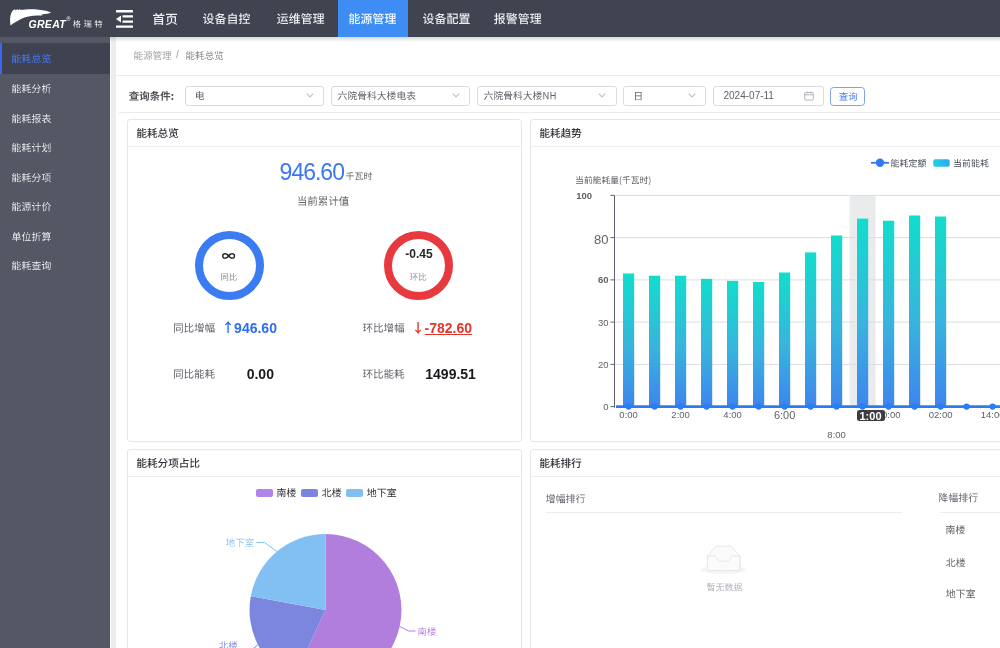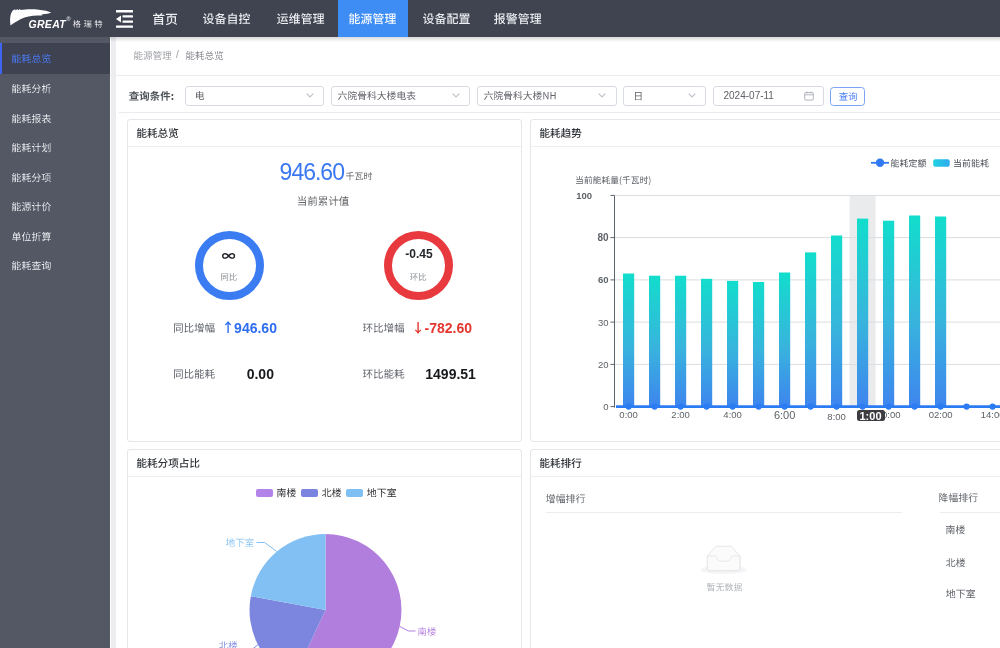--- a/index.html
+++ b/index.html
@@ -168,21 +168,21 @@
 <svg style="position:absolute;left:224.9px;top:321.0px;overflow:visible" width="6.2" height="12.0" viewBox="3.4 -11.0 6.2 12.0">
     <path fill="#2e6ef2" d="M5.8 -8.2V1H7.2V-8.2C7.6 -7.6 8.3 -6.9 8.9 -6.4L9.6 -7.6C8.4 -8.5 7.3 -9.8 6.5 -11C5.7 -9.8 4.5 -8.5 3.4 -7.6L4.1 -6.4C4.7 -6.9 5.4 -7.6 5.8 -8.2Z"></path>
   </svg>
 <div style="position:absolute;top:320.7px;font-size:14px;font-weight:700;color:#2e6ef2;line-height:1;white-space:pre;left:234.1px;">946.60</div>
 <svg style="position:absolute;left:363.4px;top:322.7px;overflow:visible" width="41.1" height="9.7" viewBox="0.4 -8.8 41.1 9.7">
     <path fill="#5a5e66" d="M7.1 -5.2C7.9 -4.3 8.8 -3.1 9.3 -2.4L9.9 -2.8C9.5 -3.6 8.5 -4.7 7.7 -5.6ZM0.4 -1.1 0.6 -0.3C1.4 -0.6 2.6 -1 3.6 -1.4L3.5 -2.1L2.4 -1.8V-4.3H3.3V-5.1H2.4V-7.4H3.6V-8.1H0.4V-7.4H1.7V-5.1H0.6V-4.3H1.7V-1.5ZM4.1 -8.1V-7.4H6.8C6.1 -5.5 5 -3.9 3.7 -2.8C3.9 -2.7 4.2 -2.4 4.3 -2.2C5.1 -2.9 5.7 -3.7 6.3 -4.6V0.8H7.1V-6.1C7.3 -6.5 7.5 -6.9 7.6 -7.4H9.9V-8.1ZM11.8 0.8C12.1 0.6 12.4 0.4 15.3 -0.5C15.3 -0.7 15.3 -1.1 15.3 -1.3L12.7 -0.5V-4.8H15.3V-5.6H12.7V-8.7H11.9V-0.7C11.9 -0.3 11.6 -0 11.4 0.1C11.6 0.2 11.7 0.6 11.8 0.8ZM16.1 -8.8V-0.9C16.1 0.3 16.4 0.6 17.4 0.6C17.6 0.6 18.8 0.6 19 0.6C20.1 0.6 20.3 -0.2 20.4 -2.3C20.2 -2.3 19.8 -2.5 19.6 -2.6C19.6 -0.7 19.5 -0.2 19 -0.2C18.7 -0.2 17.7 -0.2 17.5 -0.2C17 -0.2 16.9 -0.3 16.9 -0.9V-4C18.1 -4.6 19.3 -5.4 20.2 -6.2L19.6 -6.9C18.9 -6.2 17.9 -5.4 16.9 -4.8V-8.8ZM25.9 -6.3C26.2 -5.8 26.5 -5.2 26.6 -4.7L27.1 -4.9C27 -5.4 26.7 -6 26.3 -6.4ZM29.1 -6.4C28.9 -6 28.5 -5.3 28.3 -4.9L28.7 -4.7C28.9 -5.1 29.3 -5.7 29.6 -6.2ZM21.4 -1.4 21.7 -0.6C22.5 -0.9 23.6 -1.3 24.6 -1.7L24.5 -2.5L23.4 -2.1V-5.5H24.5V-6.3H23.4V-8.7H22.7V-6.3H21.6V-5.5H22.7V-1.8ZM25.6 -8.5C25.9 -8.1 26.2 -7.6 26.4 -7.3L27.1 -7.6C26.9 -7.9 26.6 -8.4 26.3 -8.8ZM24.9 -7.3V-3.8H30.5V-7.3H29.1C29.4 -7.7 29.7 -8.1 30 -8.6L29.1 -8.8C29 -8.4 28.6 -7.7 28.3 -7.3ZM25.6 -6.7H27.4V-4.4H25.6ZM28 -6.7H29.8V-4.4H28ZM26.2 -1.1H29.3V-0.3H26.2ZM26.2 -1.7V-2.6H29.3V-1.7ZM25.5 -3.2V0.8H26.2V0.3H29.3V0.8H30V-3.2ZM36 -8.3V-7.6H41.5V-8.3ZM37.3 -6.2H40.2V-5H37.3ZM36.6 -6.9V-4.4H40.9V-6.9ZM32.2 -6.8V-1.3H32.8V-6.1H33.6V0.8H34.3V-6.1H35.1V-2.2C35.1 -2.1 35 -2.1 35 -2.1C34.9 -2.1 34.7 -2.1 34.4 -2.1C34.5 -1.9 34.6 -1.6 34.7 -1.4C35 -1.4 35.3 -1.4 35.4 -1.6C35.6 -1.7 35.7 -1.9 35.7 -2.2V-6.8H34.3V-8.8H33.6V-6.8ZM36.8 -1.2H38.3V-0.2H36.8ZM40.6 -1.2V-0.2H39V-1.2ZM36.8 -1.9V-3H38.3V-1.9ZM40.6 -1.9H39V-3H40.6ZM36.1 -3.6V0.8H36.8V0.5H40.6V0.8H41.4V-3.6Z"></path>
   </svg>
 <svg style="position:absolute;left:414.5px;top:321.5px;overflow:visible" width="6.2" height="12.0" viewBox="3.4 -10.9 6.2 12.0">
     <path fill="#e3362e" d="M7.2 -1.7V-10.9H5.8V-1.7C5.4 -2.3 4.7 -3 4.1 -3.5L3.4 -2.3C4.5 -1.4 5.7 -0.1 6.5 1.1C7.3 -0.1 8.4 -1.4 9.6 -2.3L8.9 -3.5C8.3 -3 7.6 -2.3 7.2 -1.7Z"></path>
   </svg>
-<div style="position:absolute;top:320.7px;font-size:14px;font-weight:700;color:#e3362e;line-height:1;white-space:pre;left:424.6px;">-782.60</div>
+<div style="position:absolute;top:320.7px;font-size:14px;font-weight:700;color:#e3362e;line-height:1;white-space:pre;left:424.6px;text-decoration:underline;">-782.60</div>
 <svg style="position:absolute;left:174.3px;top:368.8px;overflow:visible" width="40.7" height="9.7" viewBox="0.9 -8.8 40.7 9.7">
     <path fill="#5a5e66" d="M2.6 -6.4V-5.7H7.9V-6.4ZM3.9 -4H6.6V-2H3.9ZM3.1 -4.6V-0.5H3.9V-1.3H7.4V-4.6ZM0.9 -8.3V0.9H1.7V-7.5H8.8V-0.2C8.8 0 8.8 0.1 8.6 0.1C8.4 0.1 7.8 0.1 7.1 0.1C7.2 0.3 7.4 0.6 7.4 0.9C8.3 0.9 8.8 0.8 9.2 0.7C9.5 0.6 9.6 0.3 9.6 -0.2V-8.3ZM11.8 0.8C12.1 0.6 12.4 0.4 15.3 -0.5C15.3 -0.7 15.3 -1.1 15.3 -1.3L12.7 -0.5V-4.8H15.3V-5.6H12.7V-8.7H11.9V-0.7C11.9 -0.3 11.6 -0 11.4 0.1C11.6 0.2 11.7 0.6 11.8 0.8ZM16.1 -8.8V-0.9C16.1 0.3 16.4 0.6 17.4 0.6C17.6 0.6 18.8 0.6 19 0.6C20.1 0.6 20.3 -0.2 20.4 -2.3C20.2 -2.3 19.8 -2.5 19.6 -2.6C19.6 -0.7 19.5 -0.2 19 -0.2C18.7 -0.2 17.7 -0.2 17.5 -0.2C17 -0.2 16.9 -0.3 16.9 -0.9V-4C18.1 -4.6 19.3 -5.4 20.2 -6.2L19.6 -6.9C18.9 -6.2 17.9 -5.4 16.9 -4.8V-8.8ZM25 -4.4V-3.5H22.8V-4.4ZM22.1 -5.1V0.8H22.8V-1.3H25V-0.1C25 0.1 25 0.1 24.9 0.1C24.7 0.1 24.3 0.1 23.8 0.1C23.9 0.3 24 0.6 24 0.8C24.7 0.8 25.1 0.8 25.4 0.7C25.7 0.6 25.8 0.3 25.8 -0.1V-5.1ZM22.8 -2.9H25V-1.9H22.8ZM30 -8C29.4 -7.7 28.5 -7.3 27.6 -7V-8.8H26.8V-5.3C26.8 -4.5 27 -4.2 28.1 -4.2C28.3 -4.2 29.6 -4.2 29.9 -4.2C30.7 -4.2 30.9 -4.6 31 -5.8C30.8 -5.9 30.5 -6 30.3 -6.1C30.3 -5.1 30.2 -4.9 29.8 -4.9C29.5 -4.9 28.3 -4.9 28.1 -4.9C27.6 -4.9 27.6 -5 27.6 -5.3V-6.4C28.6 -6.7 29.7 -7.1 30.5 -7.4ZM30.1 -3.3C29.5 -3 28.5 -2.6 27.6 -2.2V-3.9H26.8V-0.4C26.8 0.5 27.1 0.7 28.1 0.7C28.3 0.7 29.7 0.7 29.9 0.7C30.8 0.7 31 0.4 31.1 -1C30.9 -1.1 30.6 -1.2 30.4 -1.3C30.4 -0.2 30.3 0 29.9 0C29.5 0 28.4 0 28.2 0C27.7 0 27.6 -0 27.6 -0.4V-1.6C28.6 -1.9 29.8 -2.3 30.6 -2.8ZM21.9 -5.8C22.1 -5.9 22.5 -6 25.3 -6.2C25.4 -6 25.5 -5.8 25.6 -5.6L26.3 -5.9C26.1 -6.5 25.5 -7.5 24.9 -8.2L24.3 -7.9C24.5 -7.6 24.8 -7.2 25 -6.8L22.7 -6.6C23.2 -7.2 23.6 -7.9 24 -8.6L23.2 -8.8C22.9 -8 22.3 -7.2 22.1 -7C21.9 -6.8 21.8 -6.6 21.6 -6.6C21.7 -6.4 21.8 -6 21.9 -5.8ZM33.8 -8.8V-7.7H32.2V-7H33.8V-6H32.4V-5.3H33.8V-4.2H32V-3.5H33.5C33.1 -2.6 32.5 -1.7 31.9 -1.1C32 -0.9 32.2 -0.6 32.2 -0.4C32.8 -0.9 33.3 -1.8 33.8 -2.7V0.8H34.5V-2.7C34.9 -2.2 35.4 -1.5 35.6 -1.2L36.1 -1.8C35.9 -2.1 35.1 -3 34.7 -3.5H36.2V-4.2H34.5V-5.3H35.8V-6H34.5V-7H36V-7.7H34.5V-8.8ZM40.3 -8.8C39.4 -8.1 37.7 -7.5 36.2 -7.1C36.3 -6.9 36.4 -6.7 36.5 -6.5C37 -6.7 37.5 -6.8 38.1 -7V-5.4L36.3 -5.2L36.5 -4.5L38.1 -4.7V-3.1L36.1 -2.8L36.2 -2.1L38.1 -2.4V-0.5C38.1 0.4 38.3 0.7 39.2 0.7C39.4 0.7 40.4 0.7 40.6 0.7C41.4 0.7 41.6 0.2 41.7 -1.2C41.4 -1.3 41.1 -1.4 41 -1.5C40.9 -0.3 40.9 0 40.5 0C40.3 0 39.5 0 39.3 0C38.9 0 38.8 -0.1 38.8 -0.5V-2.5L41.6 -2.9L41.5 -3.6L38.8 -3.2V-4.9L41.2 -5.2L41.1 -5.9L38.8 -5.6V-7.3C39.6 -7.6 40.4 -7.9 40.9 -8.3Z"></path>
   </svg>
 <div style="position:absolute;top:366.9px;font-size:14px;font-weight:700;color:#17191c;line-height:1;white-space:pre;left:246.7px;">0.00</div>
 <svg style="position:absolute;left:363.4px;top:368.9px;overflow:visible" width="41.3" height="9.7" viewBox="0.4 -8.8 41.3 9.7">
     <path fill="#5a5e66" d="M7.1 -5.2C7.9 -4.3 8.8 -3.1 9.3 -2.4L9.9 -2.8C9.5 -3.6 8.5 -4.7 7.7 -5.6ZM0.4 -1.1 0.6 -0.3C1.4 -0.6 2.6 -1 3.6 -1.4L3.5 -2.1L2.4 -1.8V-4.3H3.3V-5.1H2.4V-7.4H3.6V-8.1H0.4V-7.4H1.7V-5.1H0.6V-4.3H1.7V-1.5ZM4.1 -8.1V-7.4H6.8C6.1 -5.5 5 -3.9 3.7 -2.8C3.9 -2.7 4.2 -2.4 4.3 -2.2C5.1 -2.9 5.7 -3.7 6.3 -4.6V0.8H7.1V-6.1C7.3 -6.5 7.5 -6.9 7.6 -7.4H9.9V-8.1ZM11.8 0.8C12.1 0.6 12.4 0.4 15.3 -0.5C15.3 -0.7 15.3 -1.1 15.3 -1.3L12.7 -0.5V-4.8H15.3V-5.6H12.7V-8.7H11.9V-0.7C11.9 -0.3 11.6 -0 11.4 0.1C11.6 0.2 11.7 0.6 11.8 0.8ZM16.1 -8.8V-0.9C16.1 0.3 16.4 0.6 17.4 0.6C17.6 0.6 18.8 0.6 19 0.6C20.1 0.6 20.3 -0.2 20.4 -2.3C20.2 -2.3 19.8 -2.5 19.6 -2.6C19.6 -0.7 19.5 -0.2 19 -0.2C18.7 -0.2 17.7 -0.2 17.5 -0.2C17 -0.2 16.9 -0.3 16.9 -0.9V-4C18.1 -4.6 19.3 -5.4 20.2 -6.2L19.6 -6.9C18.9 -6.2 17.9 -5.4 16.9 -4.8V-8.8ZM25 -4.4V-3.5H22.8V-4.4ZM22.1 -5.1V0.8H22.8V-1.3H25V-0.1C25 0.1 25 0.1 24.9 0.1C24.7 0.1 24.3 0.1 23.8 0.1C23.9 0.3 24 0.6 24 0.8C24.7 0.8 25.1 0.8 25.4 0.7C25.7 0.6 25.8 0.3 25.8 -0.1V-5.1ZM22.8 -2.9H25V-1.9H22.8ZM30 -8C29.4 -7.7 28.5 -7.3 27.6 -7V-8.8H26.8V-5.3C26.8 -4.5 27 -4.2 28.1 -4.2C28.3 -4.2 29.6 -4.2 29.9 -4.2C30.7 -4.2 30.9 -4.6 31 -5.8C30.8 -5.9 30.5 -6 30.3 -6.1C30.3 -5.1 30.2 -4.9 29.8 -4.9C29.5 -4.9 28.3 -4.9 28.1 -4.9C27.6 -4.9 27.6 -5 27.6 -5.3V-6.4C28.6 -6.7 29.7 -7.1 30.5 -7.4ZM30.1 -3.3C29.5 -3 28.5 -2.6 27.6 -2.2V-3.9H26.8V-0.4C26.8 0.5 27.1 0.7 28.1 0.7C28.3 0.7 29.7 0.7 29.9 0.7C30.8 0.7 31 0.4 31.1 -1C30.9 -1.1 30.6 -1.2 30.4 -1.3C30.4 -0.2 30.3 0 29.9 0C29.5 0 28.4 0 28.2 0C27.7 0 27.6 -0 27.6 -0.4V-1.6C28.6 -1.9 29.8 -2.3 30.6 -2.8ZM21.9 -5.8C22.1 -5.9 22.5 -6 25.3 -6.2C25.4 -6 25.5 -5.8 25.6 -5.6L26.3 -5.9C26.1 -6.5 25.5 -7.5 24.9 -8.2L24.3 -7.9C24.5 -7.6 24.8 -7.2 25 -6.8L22.7 -6.6C23.2 -7.2 23.6 -7.9 24 -8.6L23.2 -8.8C22.9 -8 22.3 -7.2 22.1 -7C21.9 -6.8 21.8 -6.6 21.6 -6.6C21.7 -6.4 21.8 -6 21.9 -5.8ZM33.8 -8.8V-7.7H32.2V-7H33.8V-6H32.4V-5.3H33.8V-4.2H32V-3.5H33.5C33.1 -2.6 32.5 -1.7 31.9 -1.1C32 -0.9 32.2 -0.6 32.2 -0.4C32.8 -0.9 33.3 -1.8 33.8 -2.7V0.8H34.5V-2.7C34.9 -2.2 35.4 -1.5 35.6 -1.2L36.1 -1.8C35.9 -2.1 35.1 -3 34.7 -3.5H36.2V-4.2H34.5V-5.3H35.8V-6H34.5V-7H36V-7.7H34.5V-8.8ZM40.3 -8.8C39.4 -8.1 37.7 -7.5 36.2 -7.1C36.3 -6.9 36.4 -6.7 36.5 -6.5C37 -6.7 37.5 -6.8 38.1 -7V-5.4L36.3 -5.2L36.5 -4.5L38.1 -4.7V-3.1L36.1 -2.8L36.2 -2.1L38.1 -2.4V-0.5C38.1 0.4 38.3 0.7 39.2 0.7C39.4 0.7 40.4 0.7 40.6 0.7C41.4 0.7 41.6 0.2 41.7 -1.2C41.4 -1.3 41.1 -1.4 41 -1.5C40.9 -0.3 40.9 0 40.5 0C40.3 0 39.5 0 39.3 0C38.9 0 38.8 -0.1 38.8 -0.5V-2.5L41.6 -2.9L41.5 -3.6L38.8 -3.2V-4.9L41.2 -5.2L41.1 -5.9L38.8 -5.6V-7.3C39.6 -7.6 40.4 -7.9 40.9 -8.3Z"></path>
   </svg>
 <div style="position:absolute;top:366.9px;font-size:14px;font-weight:700;color:#17191c;line-height:1;white-space:pre;left:425.3px;">1499.51</div>
 <svg class="abs" style="left:530px;top:146px" width="475" height="296" viewBox="530 146 475 296">
     <defs>
@@ -245,30 +245,30 @@
 <svg style="position:absolute;left:891.3px;top:158.5px;overflow:visible" width="35.2" height="8.4" viewBox="0.5 -7.6 35.2 8.4">
     <path fill="#454a52" d="M3.4 -3.8V-3H1.5V-3.8ZM0.9 -4.4V0.7H1.5V-1.1H3.4V-0.1C3.4 0 3.4 0.1 3.3 0.1C3.2 0.1 2.8 0.1 2.4 0.1C2.5 0.3 2.6 0.5 2.6 0.7C3.2 0.7 3.5 0.7 3.8 0.6C4 0.5 4.1 0.3 4.1 -0.1V-4.4ZM1.5 -2.5H3.4V-1.7H1.5ZM7.7 -6.9C7.2 -6.6 6.4 -6.3 5.6 -6V-7.5H5V-4.6C5 -3.8 5.2 -3.6 6 -3.6C6.2 -3.6 7.4 -3.6 7.6 -3.6C8.3 -3.6 8.5 -3.9 8.6 -5C8.4 -5 8.1 -5.1 8 -5.3C7.9 -4.4 7.9 -4.2 7.5 -4.2C7.3 -4.2 6.3 -4.2 6.1 -4.2C5.7 -4.2 5.6 -4.3 5.6 -4.6V-5.5C6.5 -5.7 7.5 -6.1 8.2 -6.4ZM7.8 -2.9C7.3 -2.5 6.4 -2.2 5.6 -1.9V-3.4H5V-0.3C5 0.4 5.2 0.6 6.1 0.6C6.3 0.6 7.4 0.6 7.6 0.6C8.4 0.6 8.6 0.3 8.7 -0.9C8.5 -0.9 8.2 -1 8.1 -1.2C8 -0.1 8 0 7.6 0C7.3 0 6.3 0 6.1 0C5.7 0 5.6 -0 5.6 -0.3V-1.4C6.5 -1.6 7.6 -2 8.3 -2.4ZM0.8 -5C0.9 -5.1 1.3 -5.1 3.7 -5.3C3.8 -5.1 3.9 -4.9 3.9 -4.8L4.5 -5.1C4.3 -5.6 3.8 -6.4 3.4 -7L2.8 -6.8C3 -6.5 3.3 -6.1 3.5 -5.8L1.5 -5.7C1.9 -6.2 2.3 -6.8 2.6 -7.4L1.9 -7.6C1.6 -6.9 1.1 -6.2 0.9 -6C0.8 -5.8 0.7 -5.7 0.5 -5.6C0.6 -5.4 0.7 -5.1 0.8 -5ZM11 -7.6V-6.6H9.6V-6H11V-5.1H9.7V-4.5H11V-3.6H9.4V-3H10.7C10.4 -2.2 9.8 -1.4 9.3 -1C9.4 -0.8 9.6 -0.5 9.6 -0.4C10.1 -0.8 10.6 -1.5 11 -2.3V0.7H11.6V-2.3C11.9 -1.8 12.3 -1.3 12.5 -1L12.9 -1.5C12.8 -1.8 12.1 -2.6 11.7 -3H13V-3.6H11.6V-4.5H12.7V-5.1H11.6V-6H12.8V-6.6H11.6V-7.6ZM16.5 -7.5C15.8 -7 14.3 -6.5 13 -6.1C13.1 -5.9 13.2 -5.7 13.3 -5.6C13.7 -5.7 14.2 -5.8 14.6 -6V-4.7L13.1 -4.4L13.2 -3.8L14.6 -4V-2.6L13 -2.4L13.1 -1.8L14.6 -2V-0.5C14.6 0.4 14.8 0.6 15.6 0.6C15.7 0.6 16.6 0.6 16.8 0.6C17.5 0.6 17.6 0.2 17.7 -1C17.5 -1.1 17.3 -1.2 17.1 -1.3C17.1 -0.2 17 0 16.7 0C16.6 0 15.8 0 15.7 0C15.3 0 15.3 -0.1 15.3 -0.4V-2.1L17.7 -2.5L17.6 -3.1L15.3 -2.7V-4.2L17.3 -4.5L17.2 -5.1L15.3 -4.8V-6.2C16 -6.5 16.6 -6.8 17.1 -7.1ZM20 -3.4C19.8 -1.8 19.3 -0.5 18.3 0.3C18.5 0.4 18.8 0.6 18.9 0.7C19.5 0.2 19.9 -0.5 20.2 -1.3C21.1 0.3 22.4 0.6 24.3 0.6H26.4C26.4 0.4 26.5 0.1 26.6 -0.1C26.2 -0.1 24.7 -0.1 24.3 -0.1C23.8 -0.1 23.3 -0.1 22.8 -0.2V-2H25.5V-2.7H22.8V-4.1H25.2V-4.8H19.9V-4.1H22.1V-0.4C21.4 -0.7 20.8 -1.2 20.5 -2.2C20.6 -2.5 20.6 -2.9 20.7 -3.3ZM21.8 -7.4C22 -7.2 22.1 -6.8 22.2 -6.5H18.7V-4.6H19.4V-5.9H25.6V-4.6H26.3V-6.5H23C22.9 -6.8 22.7 -7.3 22.5 -7.6ZM33.2 -4.4C33.2 -1.6 33.1 -0.4 31.1 0.3C31.2 0.4 31.4 0.6 31.5 0.8C33.6 -0 33.8 -1.4 33.8 -4.4ZM33.6 -0.8C34.2 -0.3 35 0.3 35.4 0.7L35.7 0.2C35.4 -0.2 34.6 -0.8 34 -1.2ZM31.8 -5.5V-1.2H32.4V-4.9H34.6V-1.3H35.2V-5.5H33.6C33.7 -5.8 33.8 -6.1 33.9 -6.4H35.6V-7H31.6V-6.4H33.3C33.2 -6.1 33.1 -5.8 33 -5.5ZM28.9 -7.4C29 -7.2 29.2 -6.9 29.3 -6.7H27.5V-5.3H28.1V-6.1H30.9V-5.3H31.5V-6.7H30C29.9 -7 29.7 -7.3 29.5 -7.5ZM28.1 -2.1V0.7H28.7V0.4H30.3V0.6H31V-2.1ZM28.7 -0.2V-1.5H30.3V-0.2ZM28.3 -3.7 29 -3.4C28.5 -3 27.9 -2.7 27.4 -2.6C27.4 -2.4 27.6 -2.1 27.6 -2C28.3 -2.2 29 -2.6 29.6 -3.1C30.2 -2.7 30.7 -2.4 31 -2.2L31.5 -2.6C31.2 -2.9 30.6 -3.2 30.1 -3.5C30.5 -3.9 30.9 -4.4 31.1 -5L30.8 -5.2L30.6 -5.2H29.2C29.4 -5.4 29.4 -5.6 29.5 -5.7L28.9 -5.8C28.7 -5.2 28.1 -4.5 27.4 -4C27.5 -3.9 27.7 -3.7 27.8 -3.6C28.2 -3.9 28.6 -4.3 28.9 -4.7H30.3C30.1 -4.3 29.8 -4 29.5 -3.8L28.8 -4.1Z"></path>
   </svg>
 <svg style="position:absolute;left:953.5px;top:158.5px;overflow:visible" width="34.7" height="8.3" viewBox="1.0 -7.6 34.7 8.3">
     <path fill="#454a52" d="M1.1 -6.9C1.6 -6.3 2.1 -5.4 2.2 -4.8L2.9 -5.1C2.7 -5.7 2.2 -6.5 1.7 -7.2ZM7.2 -7.2C6.9 -6.6 6.4 -5.6 6.1 -5L6.6 -4.8C7 -5.3 7.6 -6.2 7.9 -7ZM1 -0.3V0.3H7.1V0.7H7.8V-4.4H4.9V-7.6H4.1V-4.4H1.2V-3.7H7.1V-2.4H1.5V-1.7H7.1V-0.3ZM14.4 -4.6V-0.9H15.1V-4.6ZM16.3 -4.9V-0.1C16.3 0 16.2 0 16.1 0C15.9 0.1 15.4 0.1 14.9 0C15 0.2 15.1 0.5 15.1 0.7C15.8 0.7 16.3 0.7 16.6 0.6C16.8 0.5 16.9 0.3 16.9 -0.1V-4.9ZM15.5 -7.6C15.3 -7.2 15 -6.6 14.7 -6.1H12L12.4 -6.3C12.2 -6.7 11.8 -7.2 11.5 -7.6L10.9 -7.3C11.2 -7 11.5 -6.5 11.7 -6.1H9.5V-5.5H17.5V-6.1H15.4C15.7 -6.5 16 -7 16.2 -7.4ZM12.7 -2.7V-1.8H10.7V-2.7ZM12.7 -3.2H10.7V-4.1H12.7ZM10 -4.7V0.7H10.7V-1.3H12.7V-0.1C12.7 0.1 12.6 0.1 12.5 0.1C12.4 0.1 12 0.1 11.5 0.1C11.6 0.3 11.7 0.5 11.8 0.7C12.4 0.7 12.8 0.7 13 0.6C13.3 0.5 13.3 0.3 13.3 -0.1V-4.7ZM21.4 -3.8V-3H19.5V-3.8ZM18.9 -4.4V0.7H19.5V-1.1H21.4V-0.1C21.4 0 21.4 0.1 21.3 0.1C21.2 0.1 20.8 0.1 20.4 0.1C20.5 0.3 20.6 0.5 20.6 0.7C21.2 0.7 21.5 0.7 21.8 0.6C22 0.5 22.1 0.3 22.1 -0.1V-4.4ZM19.5 -2.5H21.4V-1.7H19.5ZM25.7 -6.9C25.2 -6.6 24.4 -6.3 23.6 -6V-7.5H23V-4.6C23 -3.8 23.2 -3.6 24 -3.6C24.2 -3.6 25.4 -3.6 25.6 -3.6C26.3 -3.6 26.5 -3.9 26.6 -5C26.4 -5 26.1 -5.1 26 -5.3C25.9 -4.4 25.9 -4.2 25.5 -4.2C25.3 -4.2 24.3 -4.2 24.1 -4.2C23.7 -4.2 23.6 -4.3 23.6 -4.6V-5.5C24.5 -5.7 25.5 -6.1 26.2 -6.4ZM25.8 -2.9C25.3 -2.5 24.4 -2.2 23.6 -1.9V-3.4H23V-0.3C23 0.4 23.2 0.6 24.1 0.6C24.3 0.6 25.4 0.6 25.6 0.6C26.4 0.6 26.6 0.3 26.7 -0.9C26.5 -0.9 26.2 -1 26.1 -1.2C26 -0.1 26 0 25.6 0C25.3 0 24.3 0 24.1 0C23.7 0 23.6 -0 23.6 -0.3V-1.4C24.5 -1.6 25.6 -2 26.3 -2.4ZM18.8 -5C18.9 -5.1 19.3 -5.1 21.7 -5.3C21.8 -5.1 21.9 -4.9 21.9 -4.8L22.5 -5.1C22.3 -5.6 21.8 -6.4 21.4 -7L20.8 -6.8C21 -6.5 21.3 -6.1 21.5 -5.8L19.5 -5.7C19.9 -6.2 20.3 -6.8 20.6 -7.4L19.9 -7.6C19.6 -6.9 19.1 -6.2 18.9 -6C18.8 -5.8 18.7 -5.7 18.5 -5.6C18.6 -5.4 18.7 -5.1 18.8 -5ZM29 -7.6V-6.6H27.6V-6H29V-5.1H27.7V-4.5H29V-3.6H27.4V-3H28.7C28.4 -2.2 27.8 -1.4 27.3 -1C27.4 -0.8 27.6 -0.5 27.6 -0.4C28.1 -0.8 28.6 -1.5 29 -2.3V0.7H29.6V-2.3C29.9 -1.8 30.3 -1.3 30.5 -1L30.9 -1.5C30.8 -1.8 30.1 -2.6 29.7 -3H31V-3.6H29.6V-4.5H30.7V-5.1H29.6V-6H30.8V-6.6H29.6V-7.6ZM34.5 -7.5C33.7 -7 32.3 -6.5 31 -6.1C31.1 -5.9 31.2 -5.7 31.3 -5.6C31.7 -5.7 32.2 -5.8 32.6 -6V-4.7L31.1 -4.4L31.2 -3.8L32.6 -4V-2.6L31 -2.4L31 -1.8L32.6 -2V-0.5C32.6 0.4 32.8 0.6 33.6 0.6C33.7 0.6 34.6 0.6 34.8 0.6C35.5 0.6 35.6 0.2 35.7 -1C35.5 -1.1 35.3 -1.2 35.1 -1.3C35.1 -0.2 35 0 34.7 0C34.6 0 33.8 0 33.7 0C33.3 0 33.3 -0.1 33.3 -0.4V-2.1L35.7 -2.5L35.6 -3.1L33.3 -2.7V-4.2L35.3 -4.5L35.2 -5.1L33.3 -4.8V-6.2C34 -6.5 34.6 -6.8 35.1 -7.1Z"></path>
   </svg>
 <svg style="position:absolute;left:576.0px;top:175.8px;overflow:visible" width="74.5" height="9.2" viewBox="1.0 -7.4 74.5 9.2">
     <path fill="#5c6066" d="M1.1 -6.8C1.5 -6.1 2 -5.3 2.2 -4.7L2.8 -5C2.6 -5.6 2.1 -6.4 1.7 -7ZM7 -7.1C6.8 -6.4 6.3 -5.5 5.9 -4.9L6.5 -4.7C6.9 -5.2 7.4 -6.1 7.8 -6.8ZM1 -0.3V0.3H7V0.7H7.6V-4.3H4.8V-7.4H4V-4.3H1.2V-3.6H7V-2.3H1.5V-1.7H7V-0.3ZM14.1 -4.5V-0.9H14.7V-4.5ZM15.9 -4.8V-0.1C15.9 0 15.9 0 15.7 0C15.6 0.1 15.1 0.1 14.6 0C14.7 0.2 14.8 0.5 14.8 0.7C15.5 0.7 15.9 0.7 16.2 0.6C16.5 0.4 16.6 0.3 16.6 -0.1V-4.8ZM15.2 -7.4C15 -7 14.6 -6.4 14.3 -6H11.7L12.1 -6.2C12 -6.5 11.6 -7 11.2 -7.4L10.6 -7.2C10.9 -6.8 11.3 -6.3 11.4 -6H9.3V-5.4H17.1V-6H15.1C15.3 -6.4 15.6 -6.8 15.9 -7.2ZM12.4 -2.6V-1.8H10.4V-2.6ZM12.4 -3.2H10.4V-4H12.4ZM9.8 -4.6V0.7H10.4V-1.2H12.4V-0.1C12.4 0.1 12.4 0.1 12.2 0.1C12.1 0.1 11.7 0.1 11.3 0.1C11.4 0.2 11.5 0.5 11.5 0.7C12.1 0.7 12.5 0.7 12.7 0.6C13 0.5 13 0.3 13 -0.1V-4.6ZM21 -3.7V-2.9H19.1V-3.7ZM18.5 -4.3V0.7H19.1V-1.1H21V-0.1C21 0 20.9 0.1 20.8 0.1C20.7 0.1 20.3 0.1 19.9 0.1C20 0.2 20.1 0.5 20.1 0.7C20.7 0.7 21.1 0.7 21.3 0.6C21.6 0.5 21.6 0.3 21.6 -0.1V-4.3ZM19.1 -2.4H21V-1.6H19.1ZM25.2 -6.7C24.6 -6.5 23.9 -6.2 23.1 -5.9V-7.4H22.4V-4.5C22.4 -3.7 22.7 -3.5 23.5 -3.5C23.7 -3.5 24.8 -3.5 25 -3.5C25.7 -3.5 25.9 -3.8 26 -4.9C25.8 -4.9 25.5 -5 25.4 -5.1C25.4 -4.3 25.3 -4.1 25 -4.1C24.7 -4.1 23.8 -4.1 23.6 -4.1C23.2 -4.1 23.1 -4.2 23.1 -4.5V-5.4C24 -5.6 24.9 -5.9 25.6 -6.2ZM25.3 -2.8C24.7 -2.5 23.9 -2.1 23.1 -1.9V-3.3H22.4V-0.3C22.4 0.4 22.7 0.6 23.5 0.6C23.7 0.6 24.9 0.6 25.1 0.6C25.8 0.6 26 0.3 26.1 -0.9C25.9 -0.9 25.6 -1 25.5 -1.1C25.4 -0.1 25.4 0 25 0C24.8 0 23.8 0 23.6 0C23.2 0 23.1 -0 23.1 -0.3V-1.3C24 -1.6 25 -1.9 25.7 -2.3ZM18.3 -4.9C18.5 -4.9 18.8 -5 21.2 -5.2C21.3 -5 21.4 -4.8 21.4 -4.7L22 -5C21.8 -5.5 21.3 -6.3 20.9 -6.9L20.3 -6.7C20.6 -6.4 20.8 -6 21 -5.7L19 -5.6C19.4 -6 19.8 -6.6 20.1 -7.2L19.4 -7.4C19.2 -6.7 18.7 -6 18.5 -5.8C18.4 -5.7 18.2 -5.5 18.1 -5.5C18.2 -5.3 18.3 -5 18.3 -4.9ZM28.3 -7.4V-6.5H26.9V-5.9H28.3V-5H27.1V-4.4H28.3V-3.5H26.8V-2.9H28.1C27.8 -2.2 27.2 -1.4 26.7 -0.9C26.8 -0.8 26.9 -0.5 27 -0.4C27.5 -0.8 27.9 -1.5 28.3 -2.2V0.7H28.9V-2.2C29.3 -1.8 29.7 -1.3 29.8 -1L30.3 -1.5C30.1 -1.7 29.4 -2.5 29 -2.9H30.3V-3.5H28.9V-4.4H30V-5H28.9V-5.9H30.1V-6.5H28.9V-7.4ZM33.7 -7.4C33 -6.8 31.6 -6.3 30.3 -5.9C30.4 -5.8 30.5 -5.6 30.6 -5.5C31 -5.6 31.5 -5.7 31.9 -5.9V-4.6L30.5 -4.3L30.6 -3.7L31.9 -4V-2.6L30.3 -2.3L30.4 -1.7L31.9 -2V-0.4C31.9 0.4 32.1 0.6 32.8 0.6C33 0.6 33.9 0.6 34 0.6C34.7 0.6 34.8 0.2 34.9 -1C34.7 -1.1 34.5 -1.2 34.3 -1.3C34.3 -0.2 34.3 0 34 0C33.8 0 33.1 0 32.9 0C32.6 0 32.6 -0.1 32.6 -0.4V-2.1L34.9 -2.4L34.8 -3L32.6 -2.7V-4.1L34.5 -4.4L34.4 -5L32.6 -4.7V-6.1C33.2 -6.3 33.8 -6.6 34.3 -6.9ZM37.4 -5.9H41.8V-5.4H37.4ZM37.4 -6.7H41.8V-6.2H37.4ZM36.8 -7.1V-5H42.4V-7.1ZM35.7 -4.6V-4.1H43.6V-4.6ZM37.2 -2.4H39.3V-1.9H37.2ZM39.9 -2.4H42V-1.9H39.9ZM37.2 -3.3H39.3V-2.8H37.2ZM39.9 -3.3H42V-2.8H39.9ZM35.6 -0V0.5H43.6V-0H39.9V-0.5H42.9V-1H39.9V-1.5H42.7V-3.7H36.6V-1.5H39.3V-1H36.4V-0.5H39.3V-0ZM46.1 1.7 46.6 1.5C45.8 0.3 45.5 -1.2 45.5 -2.7C45.5 -4.2 45.8 -5.7 46.6 -7L46.1 -7.2C45.3 -5.9 44.8 -4.5 44.8 -2.7C44.8 -1 45.3 0.4 46.1 1.7ZM54 -7.3C52.6 -6.8 50 -6.5 47.9 -6.3C48 -6.1 48.1 -5.9 48.1 -5.7C49 -5.8 50 -5.9 51 -6V-3.9H47.4V-3.3H51V0.7H51.7V-3.3H55.3V-3.9H51.7V-6.1C52.7 -6.3 53.7 -6.5 54.5 -6.7ZM59 -3.2C59.6 -2.6 60.3 -1.9 60.6 -1.4L61.1 -1.8C60.8 -2.3 60.1 -3 59.5 -3.5ZM57.1 0.7C57.3 0.6 57.7 0.5 61.1 0C61.1 -0.1 61.1 -0.4 61.1 -0.6L58.1 -0.2C58.3 -1.1 58.6 -2.8 58.8 -4.2H61.6V-0.4C61.6 0.4 61.8 0.6 62.4 0.6C62.6 0.6 63.2 0.6 63.3 0.6C64 0.6 64.1 0.1 64.2 -1.4C64 -1.4 63.7 -1.5 63.6 -1.7C63.6 -0.3 63.5 -0.1 63.3 -0.1C63.1 -0.1 62.7 -0.1 62.6 -0.1C62.3 -0.1 62.3 -0.1 62.3 -0.4V-4.8H58.9L59.1 -6.2H63.9V-6.8H56.4V-6.2H58.4C58.2 -4.7 57.6 -1 57.4 -0.6C57.3 -0.2 57.1 -0.1 56.8 -0.1C56.9 0.1 57 0.5 57.1 0.7ZM68.7 -4C69.2 -3.3 69.8 -2.4 70.1 -1.8L70.7 -2.2C70.4 -2.7 69.8 -3.6 69.3 -4.3ZM67.4 -3.5V-1.5H65.9V-3.5ZM67.4 -4.1H65.9V-6.1H67.4ZM65.3 -6.7V-0.2H65.9V-0.9H68V-6.7ZM71.3 -7.3V-5.6H68.4V-5H71.3V-0.3C71.3 -0.1 71.2 -0.1 71.1 -0.1C70.9 -0 70.2 -0 69.5 -0.1C69.6 0.1 69.7 0.4 69.8 0.6C70.6 0.6 71.2 0.6 71.5 0.5C71.8 0.4 72 0.2 72 -0.3V-5H73V-5.6H72V-7.3ZM74.2 1.7C75.1 0.4 75.5 -1 75.5 -2.7C75.5 -4.5 75.1 -5.9 74.2 -7.2L73.7 -7C74.5 -5.7 74.9 -4.2 74.9 -2.7C74.9 -1.2 74.5 0.3 73.7 1.5Z"></path>
   </svg>
 <div style="position:absolute;top:190.8px;font-size:9.5px;font-weight:700;color:#5e6267;line-height:1;white-space:pre;right:408px;">100</div>
-<div style="position:absolute;top:233.1px;font-size:10px;font-weight:700;color:#5e6267;line-height:1;white-space:pre;right:391.5px;">80</div>
+<div style="position:absolute;top:233.1px;font-size:13px;font-weight:400;color:#5e6267;line-height:1;white-space:pre;right:391.5px;">80</div>
 <div style="position:absolute;top:275.3px;font-size:9.5px;font-weight:700;color:#5e6267;line-height:1;white-space:pre;right:391.5px;">60</div>
 <div style="position:absolute;top:317.5px;font-size:9.5px;font-weight:400;color:#5e6267;line-height:1;white-space:pre;right:391.5px;">30</div>
 <div style="position:absolute;top:359.8px;font-size:9.5px;font-weight:400;color:#5e6267;line-height:1;white-space:pre;right:391.5px;">20</div>
 <div style="position:absolute;top:402.0px;font-size:9.5px;font-weight:400;color:#5e6267;line-height:1;white-space:pre;right:391.5px;">0</div>
 <div style="position:absolute;top:409.9px;font-size:9.5px;font-weight:400;color:#5e6267;line-height:1;white-space:pre;left:628.6px;transform:translateX(-50%);">0:00</div>
 <div style="position:absolute;top:409.9px;font-size:9.5px;font-weight:400;color:#5e6267;line-height:1;white-space:pre;left:680.6px;transform:translateX(-50%);">2:00</div>
 <div style="position:absolute;top:409.9px;font-size:9.5px;font-weight:400;color:#5e6267;line-height:1;white-space:pre;left:732.6px;transform:translateX(-50%);text-align:right;">4:00</div>
 <div style="position:absolute;top:409.9px;font-size:11px;font-weight:400;color:#5e6267;line-height:1;white-space:pre;left:784.6px;transform:translateX(-50%);">6:00</div>
-<div style="position:absolute;top:412px;font-size:9.5px;font-weight:400;color:#5e6267;line-height:1;white-space:pre;left:836.6px;transform:translateX(-50%);">8:00</div>
+<div style="position:absolute;top:430px;font-size:9.5px;font-weight:400;color:#5e6267;line-height:1;white-space:pre;left:836.6px;transform:translateX(-50%);">8:00</div>
 <div style="position:absolute;top:409.9px;font-size:9.5px;font-weight:400;color:#5e6267;line-height:1;white-space:pre;left:888.6px;transform:translateX(-50%);">10:00</div>
 <div style="position:absolute;top:409.9px;font-size:9.5px;font-weight:400;color:#5e6267;line-height:1;white-space:pre;left:940.6px;transform:translateX(-50%);">02:00</div>
 <div style="position:absolute;top:409.9px;font-size:9.5px;font-weight:400;color:#5e6267;line-height:1;white-space:pre;left:992.6px;transform:translateX(-50%);">14:00</div>
 <div style="position:absolute;left:856.5px;top:409.6px;width:28px;height:11.2px;background:#3d3d41;border-radius:2.5px"></div>
 <div style="position:absolute;top:410.6px;font-size:11px;font-weight:700;color:#ffffff;line-height:1;white-space:pre;left:870.5px;transform:translateX(-50%);">1:00</div>
 <div style="position:absolute;top:489px;width:17.2px;height:8.2px;border-radius:2px;left:256px;background:#b283e8"></div>
 <svg style="position:absolute;left:277.3px;top:488.4px;overflow:visible" width="19.0" height="9.2" viewBox="0.6 -8.4 19.0 9.2">
     <path fill="#303134" d="M3.2 -4.6C3.4 -4.2 3.7 -3.7 3.8 -3.4L4.4 -3.6C4.3 -3.9 4 -4.4 3.8 -4.8ZM4.6 -8.4V-7.4H0.6V-6.7H4.6V-5.6H1.1V0.8H1.9V-4.9H8.1V-0.1C8.1 0.1 8.1 0.1 7.9 0.1C7.7 0.1 7.1 0.2 6.5 0.1C6.6 0.3 6.7 0.6 6.7 0.8C7.5 0.8 8.1 0.8 8.4 0.7C8.8 0.6 8.9 0.4 8.9 -0.1V-5.6H5.4V-6.7H9.4V-7.4H5.4V-8.4ZM6.2 -4.8C6.1 -4.4 5.8 -3.8 5.5 -3.4H2.7V-2.8H4.6V-1.8H2.5V-1.1H4.6V0.6H5.3V-1.1H7.6V-1.8H5.3V-2.8H7.4V-3.4H6.2C6.4 -3.7 6.7 -4.2 6.9 -4.6ZM14.2 -7.9C14.4 -7.4 14.8 -6.8 14.9 -6.5L15.5 -6.8C15.4 -7.1 15 -7.7 14.8 -8.1ZM18.4 -8.2C18.2 -7.8 17.8 -7.1 17.5 -6.8L18 -6.5C18.3 -6.9 18.7 -7.4 19 -7.9ZM16.2 -8.4V-6.5H13.8V-5.8H15.7C15.1 -5.2 14.3 -4.6 13.5 -4.3C13.7 -4.2 13.9 -3.9 14 -3.8C14.7 -4.1 15.6 -4.8 16.2 -5.4V-3.8H16.9V-5.5C17.5 -4.8 18.4 -4.2 19.1 -3.8C19.2 -4 19.4 -4.2 19.6 -4.4C18.9 -4.7 18 -5.2 17.4 -5.8H19.3V-6.5H16.9V-8.4ZM17.6 -2.3C17.4 -1.7 17.1 -1.3 16.6 -0.9C16.2 -1.1 15.8 -1.2 15.3 -1.4C15.5 -1.7 15.7 -2 15.9 -2.3ZM14.3 -1.1C14.8 -0.9 15.4 -0.7 16 -0.5C15.3 -0.2 14.5 0 13.4 0.1C13.6 0.3 13.7 0.6 13.7 0.8C15 0.6 16 0.3 16.8 -0.2C17.6 0.1 18.3 0.5 18.8 0.8L19.3 0.2C18.8 -0 18.1 -0.3 17.4 -0.6C17.8 -1.1 18.2 -1.6 18.4 -2.3H19.4V-3H16.2C16.3 -3.2 16.4 -3.4 16.5 -3.7L15.8 -3.8C15.7 -3.5 15.6 -3.2 15.4 -3H13.6V-2.3H15.1C14.8 -1.9 14.5 -1.4 14.3 -1.1ZM11.8 -8.4V-6.5H10.6V-5.8H11.7C11.5 -4.4 10.9 -2.8 10.3 -2C10.4 -1.8 10.6 -1.5 10.7 -1.2C11.1 -1.9 11.5 -2.8 11.8 -3.8V0.8H12.5V-4.4C12.7 -4 13 -3.4 13.2 -3.1L13.6 -3.6C13.4 -3.9 12.7 -5 12.5 -5.4V-5.8H13.4V-6.5H12.5V-8.4Z"></path>
   </svg>
 <div style="position:absolute;top:489px;width:17.2px;height:8.2px;border-radius:2px;left:301px;background:#7b85e0"></div>

